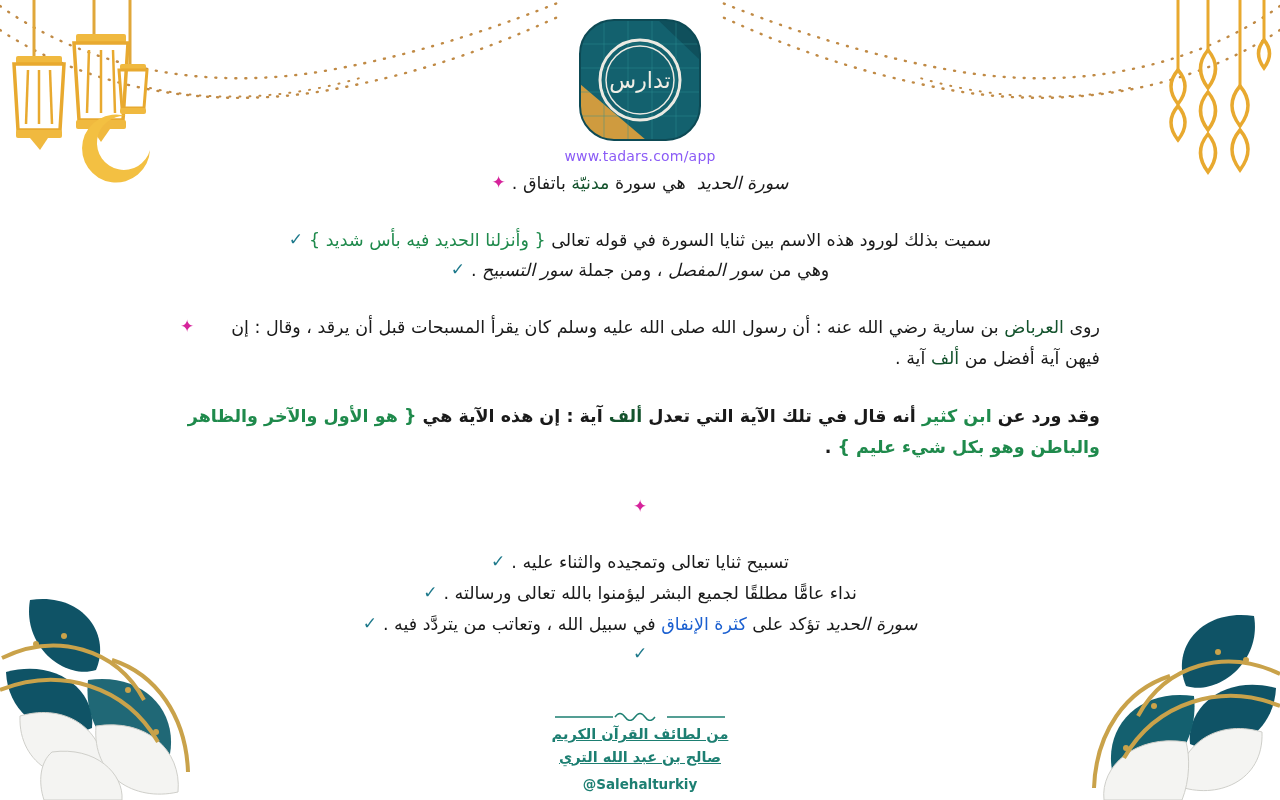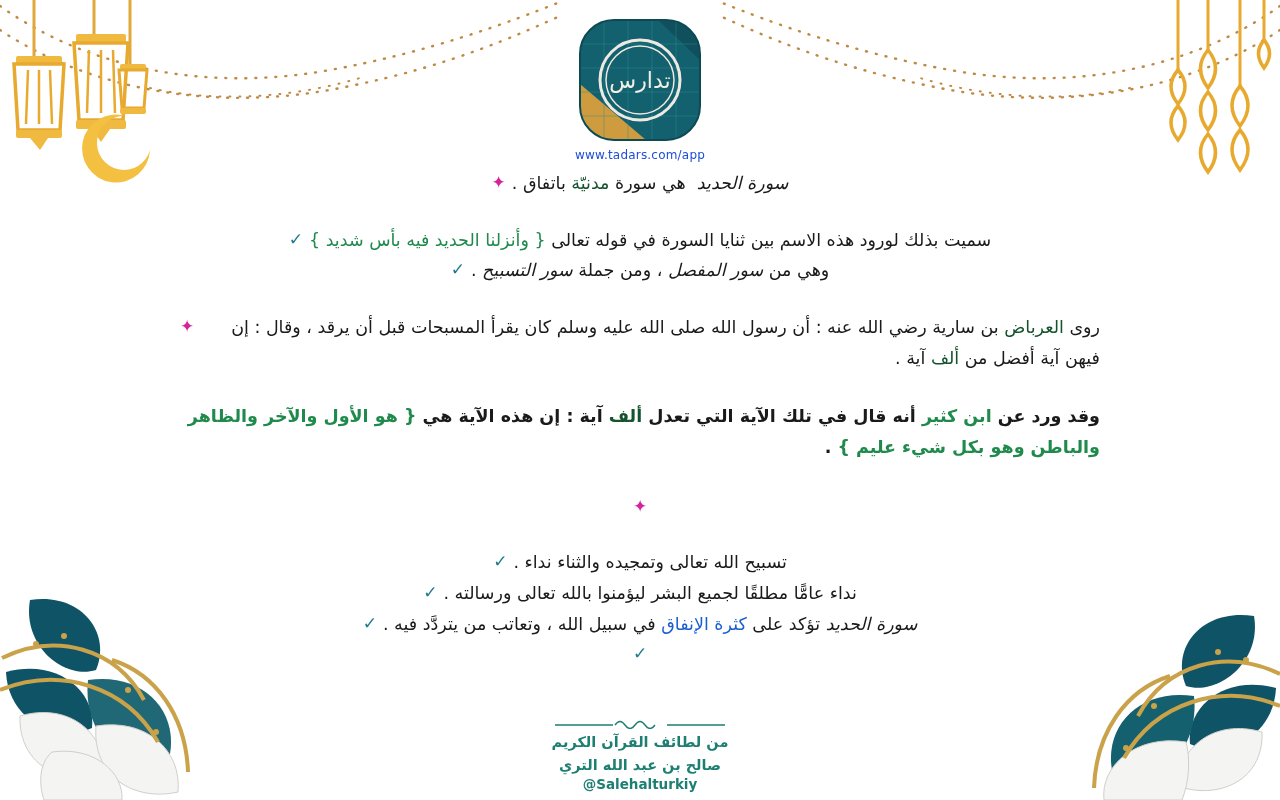--- a/index.html
+++ b/index.html
@@ -42,23 +42,23 @@
     text-align: center;
   }
   .logo-mark {
     width: 132px;
     height: 132px;
     margin: 0 auto;
     display: block;
   }
   .logo-url {
     margin-top: 2px;
-    font-size: 12px;
+    font-size: 14px;
     letter-spacing: .2px;
-    color: #1d4ed8;
+    color: #8b5cf6;
     font-family: "DejaVu Sans", "Liberation Sans", sans-serif;
     direction: ltr;
   }
 
   
   .content {
     position: absolute;
     top: 168px;
     right: 180px;
     left: 180px;
@@ -127,26 +127,28 @@
     width: 170px;
     height: 12px;
     margin: 0 auto 2px auto;
     display: block;
   }
   .footer-line {
     font-size: 14.5px;
     line-height: 1.55;
     font-weight: bold;
     color: #1d7f72;
+    text-decoration: underline;
   }
   .footer-handle {
     font-size: 13.5px;
     color: #1d7f72;
     direction: ltr;
     font-weight: bold;
+    margin-top: 8px;
   }
 </style>
 </head>
 <body>
 
 <svg class="deco garland-left" viewBox="0 0 560 120" xmlns="http://www.w3.org/2000/svg">
   <path d="M0,6 C90,70 210,92 330,70 C430,52 510,22 560,2" fill="none" stroke="#c08a45" stroke-width="2.4" stroke-dasharray="1 9" stroke-linecap="round"></path>
   <path d="M0,30 C100,96 230,112 350,86 C450,66 520,34 560,16" fill="none" stroke="#c08a45" stroke-width="2.4" stroke-dasharray="1 9" stroke-linecap="round"></path>
   <path d="M150,88 C220,104 300,96 360,78" fill="none" stroke="#c08a45" stroke-width="2" stroke-dasharray="1 9" stroke-linecap="round"></path>
 </svg>
@@ -338,21 +340,21 @@
 
   <div class="block grp-5">
     <div class="bullet-line" style="justify-content:center;">
       <span class="marker-club">✦</span>
     </div>
   </div>
 
   <div class="block grp-2 lvl2">
     <div class="bullet-line">
       <span class="marker-check">✓</span>
-      <span class="txt">تسبيح الله تعالى وتمجيده والثناء نداء .</span>
+      <span class="txt">تسبيح ثنايا تعالى وتمجيده والثناء عليه .</span>
     </div>
     <div class="bullet-line">
       <span class="marker-check">✓</span>
       <span class="txt">نداء عامًّا مطلقًا لجميع البشر ليؤمنوا بالله تعالى ورسالته .</span>
     </div>
     <div class="bullet-line">
       <span class="marker-check">✓</span>
       <span class="txt">
         <span class="ital">سورة الحديد</span> تؤكد على <span class="blue">كثرة الإنفاق</span> في سبيل الله ، وتعاتب من يتردَّد فيه .
       </span>

